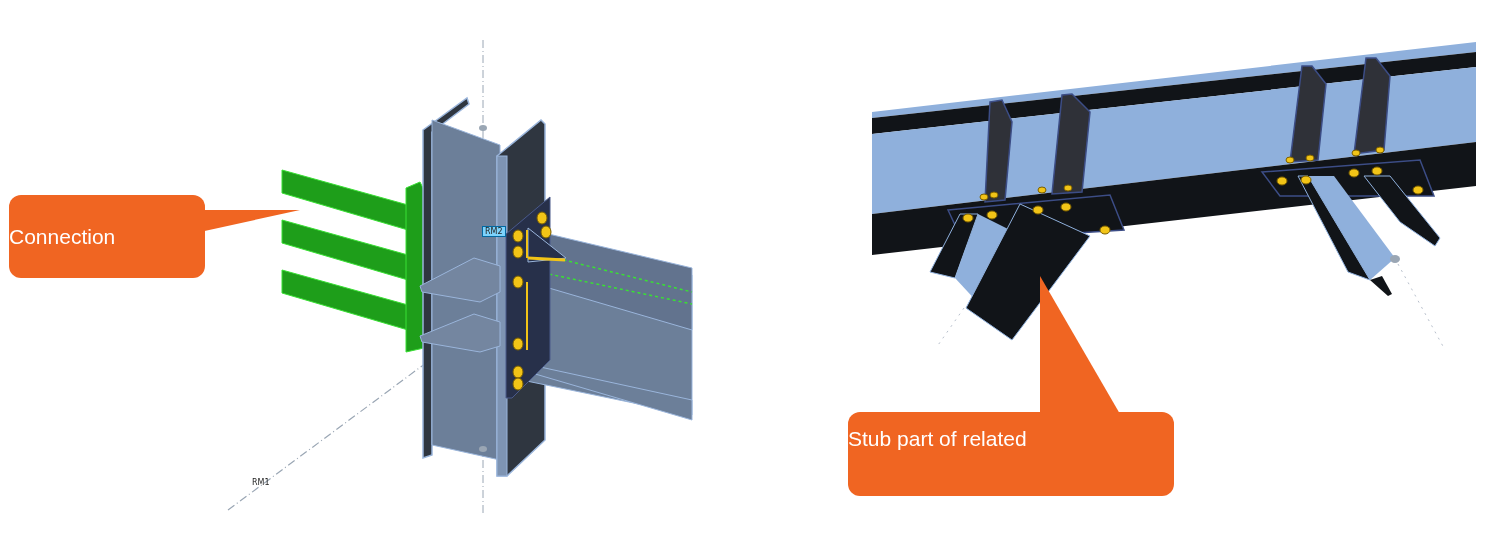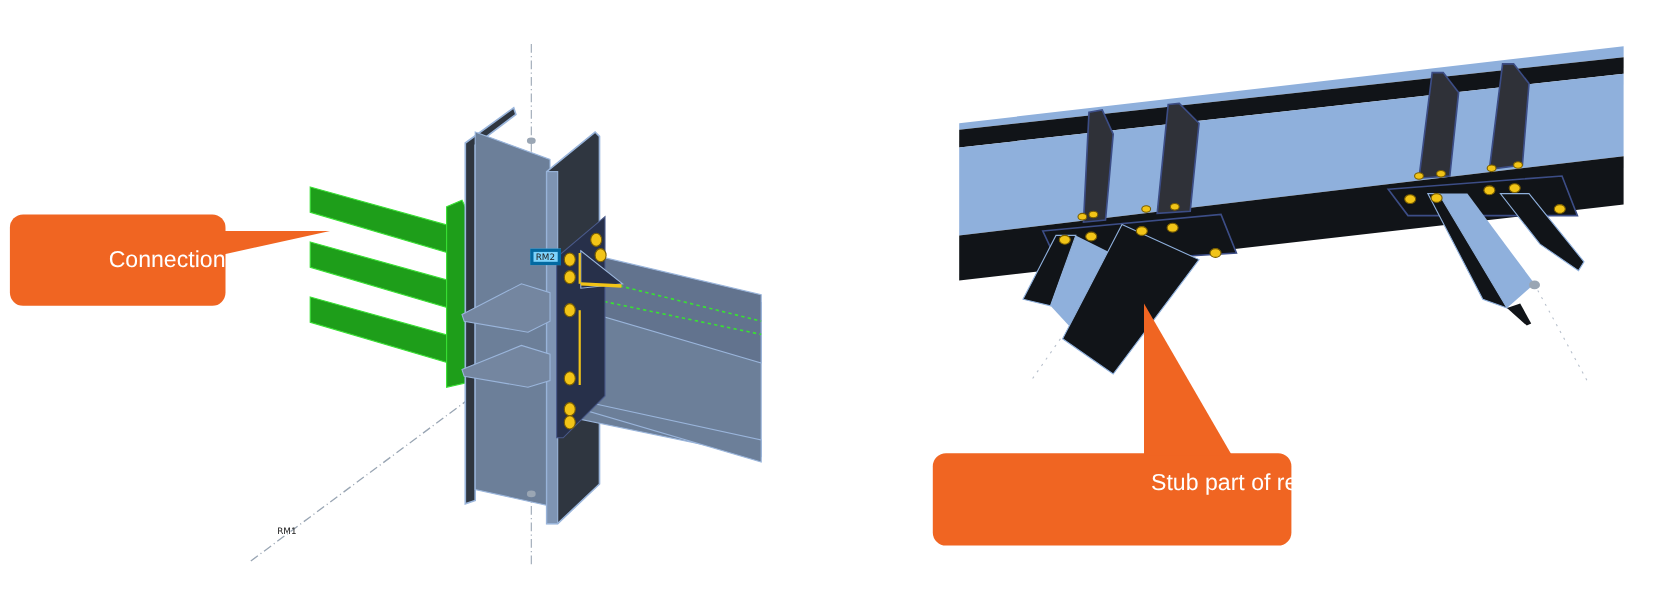--- a/index.html
+++ b/index.html
@@ -1,20 +1,20 @@
 <!DOCTYPE html>
 <html><head>
 <meta charset="utf-8">
 <style>
   html, body { margin:0; padding:0; background:#ffffff; }
   body { width:1506px; height:545px; position:relative; overflow:hidden; font-family:"Liberation Sans", sans-serif; }
   svg.scene { position:absolute; left:0; top:0; }
-  .callout-text { position:absolute; color:#ffffff; font-family:"Liberation Sans", sans-serif; font-size:21px; text-align:right; line-height:31px; }
+  .callout-text { position:absolute; color:#ffffff; font-family:"Liberation Sans", sans-serif; font-size:21px; text-align:left; line-height:31px; }
   .lbl { position:absolute; font-family:"DejaVu Sans", sans-serif; font-size:8px; color:#222; }
-  .lbl-box { background:#7dd3fc; border:3px solid #0369a1; padding:0 2px; }
+  .lbl-box { background:#7dd3fc; border:1px solid #0369a1; padding:0 2px; }
 </style>
 </head>
 <body>
 
 <svg class="scene" width="1506" height="545" viewBox="0 0 1506 545">
 
   <g>
 
     <line x1="483" y1="40" x2="483" y2="515" stroke="#9aa6b4" stroke-width="1" stroke-dasharray="8,3,1,3"></line>
     <line x1="228" y1="510" x2="430" y2="360" stroke="#9aa6b4" stroke-width="1.2" stroke-dasharray="8,3,1,3"></line>
@@ -125,18 +125,18 @@
   </g>
 
   <g>
     <rect x="848" y="412" width="326" height="84" rx="12" ry="12" fill="#f06522"></rect>
     <polygon points="1040,276 1040,414 1120,414" fill="#f06522"></polygon>
   </g>
 </svg>
 
 <div class="callout-text" style="left:9px; top:221px; width:196px;">Connection</div>
 
-<div class="callout-text" style="left:848px; top:423px; width:330px;padding-left:47px;">
+<div class="callout-text" style="left:848px; top:423px; width:330px;">
   <div>Stub part of related</div>
 </div>
 
 <div class="lbl lbl-box" style="left:482px; top:226px;">RM2</div>
 <div class="lbl" style="left:252px; top:478px;">RM1</div>
 
 </body></html>

